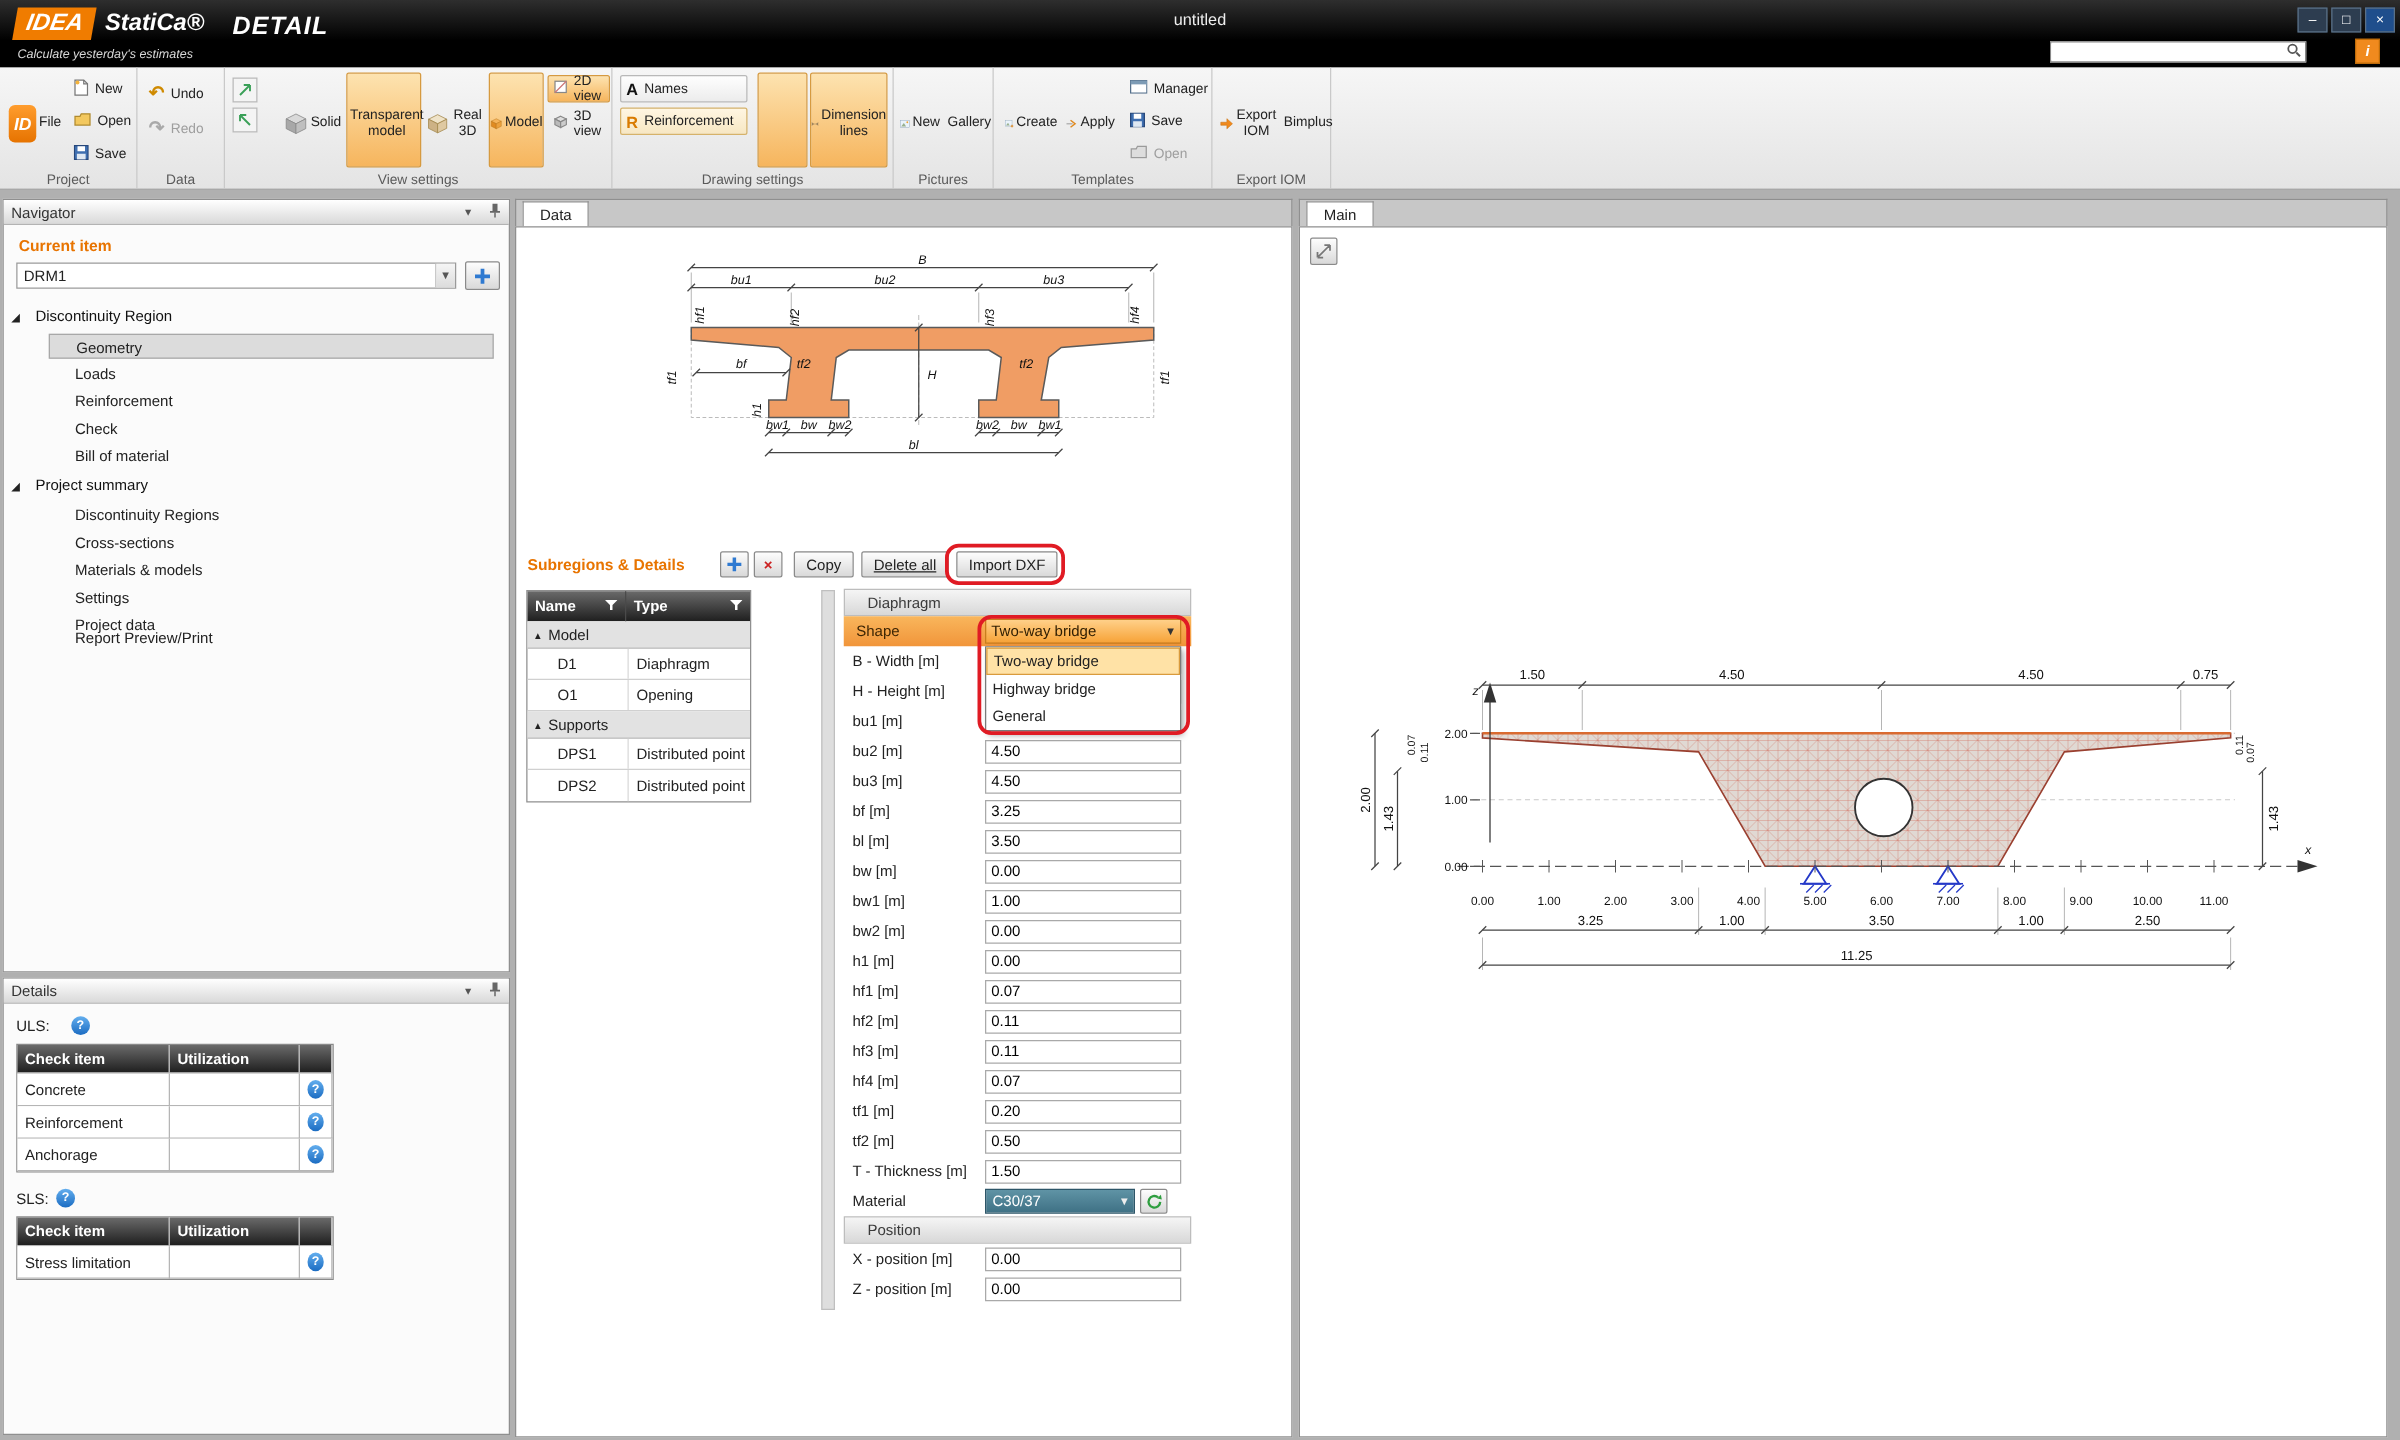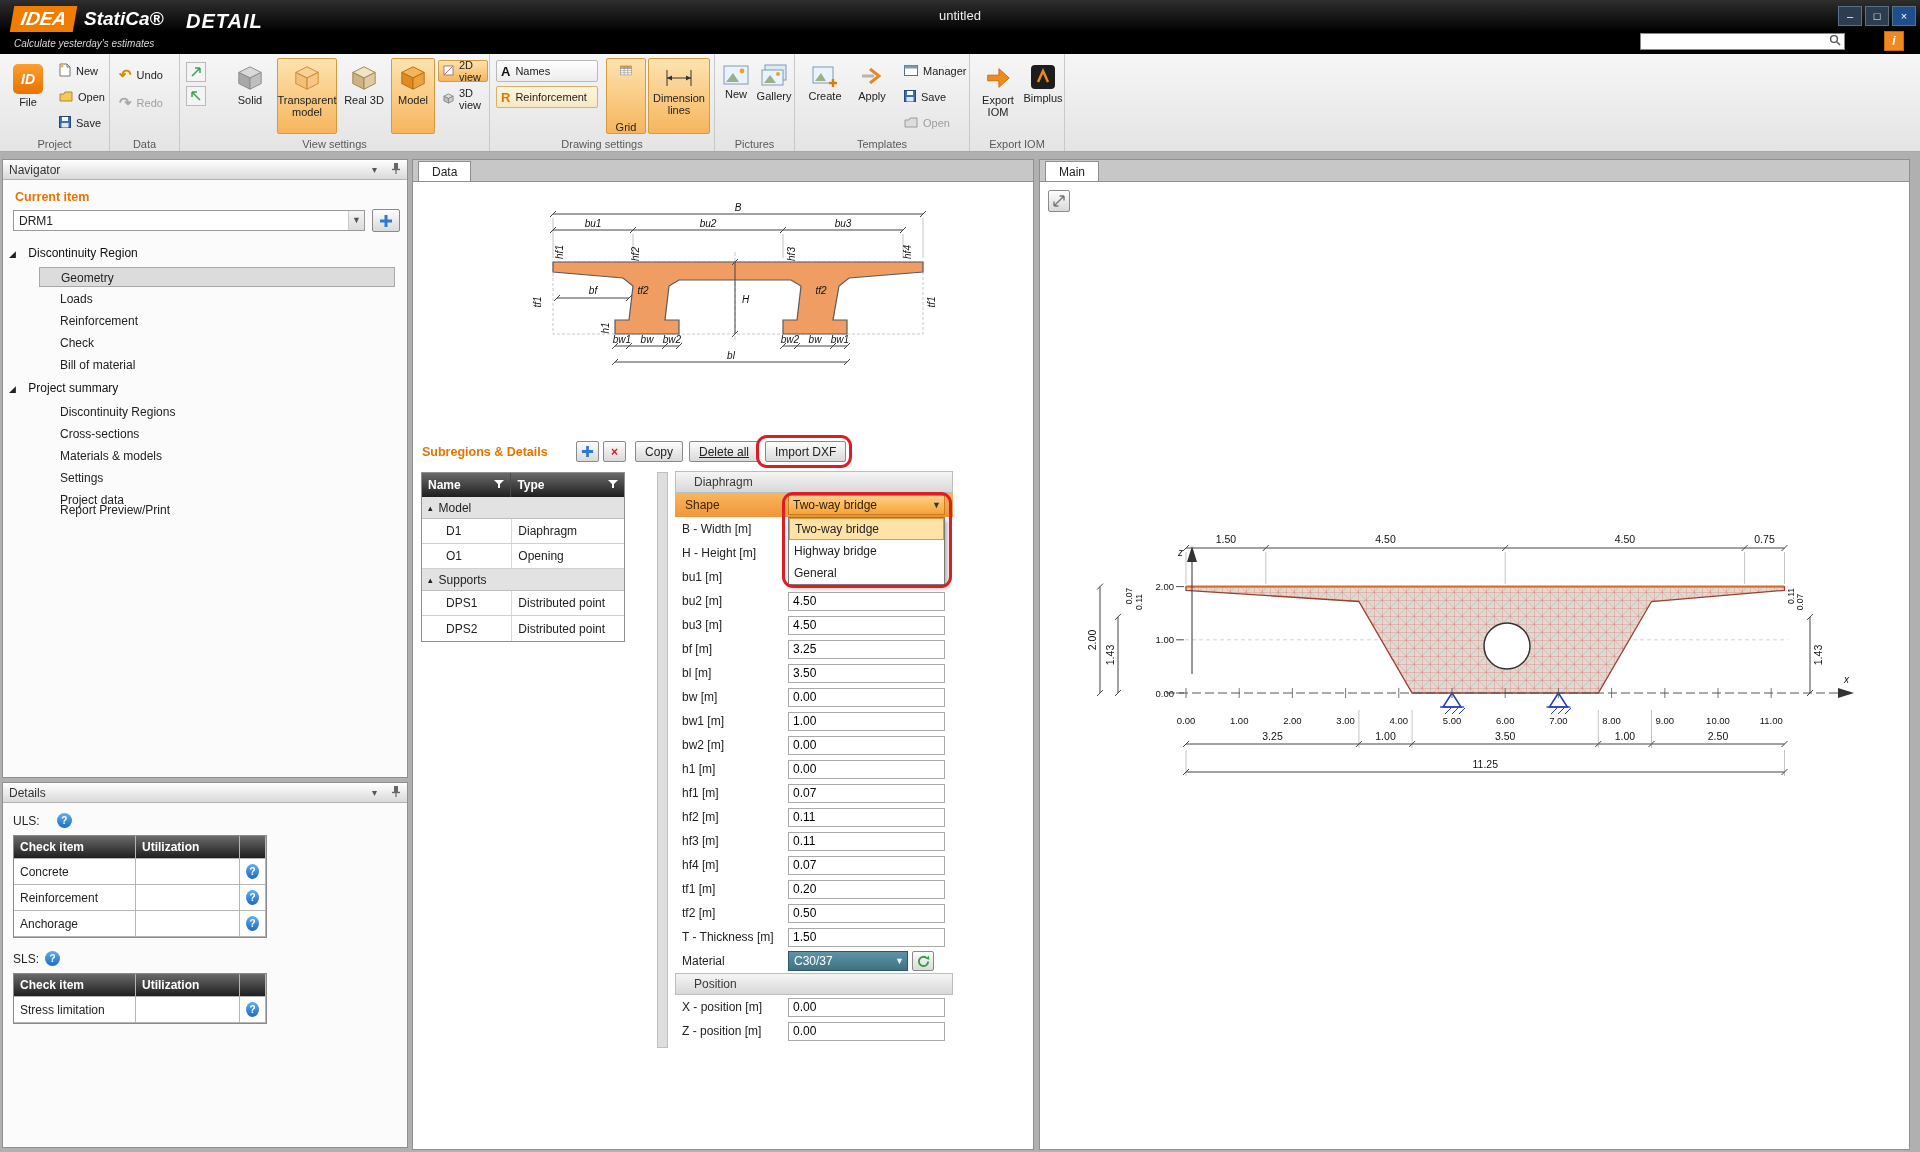--- a/index.html
+++ b/index.html
@@ -22,21 +22,21 @@
     border:1px solid #888; display:flex; align-items:center; }
   #searchbox input { flex:1; border:none; outline:none; height:13px; font-size:11px; padding-left:4px; }
   #infobtn { position:absolute; left:1884px; top:31px; width:20px; height:20px; background:#f08a1e;
     border:1px solid #c06c08; color:#fff; font-weight:bold; font-style:italic; text-align:center; line-height:18px; }
 
   
   #ribbon { position:absolute; left:0; top:54px; width:1920px; height:98px;
     background:linear-gradient(#f6f6f6,#e4e4e4); border-bottom:1px solid #a8a8a8; }
   .rgroup { position:absolute; top:0; height:97px; border-right:1px solid #c9c9c9; }
   .rlabel { position:absolute; bottom:1px; left:0; right:0; text-align:center; font-size:11px; color:#5a5a5a; }
-  .bigbtn { position:absolute; display:flex; flex-direction:column; align-items:center; gap:2px; padding-top:5px;
+  .bigbtn { position:absolute; display:flex; flex-direction:row; align-items:center; gap:2px; padding-top:5px;
     height:76px; border:1px solid transparent; border-radius:2px; font-size:11px; color:#222; text-align:center; line-height:1.1; cursor:default; }
   .bigbtn.pressed { background:linear-gradient(#fde3b0,#f6b55d); border-color:#d69a40; }
   .smallbtn { position:absolute; display:flex; align-items:center; gap:5px; height:22px; font-size:11px;
     color:#222; padding:0 4px; border:1px solid transparent; border-radius:2px; cursor:default; }
   .smallbtn.pressed { background:linear-gradient(#fde3b0,#f6b55d); border-color:#d69a40; }
   .toggle { border:1px solid #b9b9b9; background:linear-gradient(#fefefe,#ececec); }
   .dis { color:#9e9e9e; }
   .fileicon { width:30px; height:30px; background:linear-gradient(#ff9d2e,#e67300); border-radius:5px;
     color:#fff; font-weight:bold; font-style:italic; text-align:center; line-height:30px; font-size:14px; }
   .minibtn { position:absolute; width:20px; height:20px; border:1px solid #b9b9b9; background:#f4f4f4;
@@ -546,21 +546,21 @@
     <svg width="13" height="13" viewBox="0 0 14 14">
         <path d="M7 1 V13 M1 7 H13" stroke="#2f7ad1" stroke-width="3"></path>
       </svg>
   </div>
   <div class="btn iconbtn abs" style="left:190px;top:259px;color:#cc2222;">×</div>
   <div class="btn abs" style="left:222px;top:259px;">Copy</div>
   <div class="btn abs" style="left:276px;top:259px;text-decoration:underline;">Delete all</div>
   <div class="btn abs" style="left:352px;top:259px;">Import DXF</div>
   <div class="annot" style="left:343px;top:253px;width:96px;height:33px;"></div>
 
-  <div class="gtable" style="left:8px;top:290px;width:204px;">
+  <div class="gtable" style="left:8px;top:290px;width:180px;">
     <div class="gh">
       <div class="ghc" style="width:98px;">
         <span>Name</span>
         <span style="margin-left:auto;"><svg width="10" height="9" viewBox="0 0 10 9">
               <polygon points="0,0 10,0 6,4 6,8 4,8 4,4" fill="#fff"></polygon>
             </svg></span>
       </div>
       <div class="ghc" style="width:124px;border-right:none;">
         <span>Type</span>
         <span style="margin-left:auto;"><svg width="10" height="9" viewBox="0 0 10 9">

